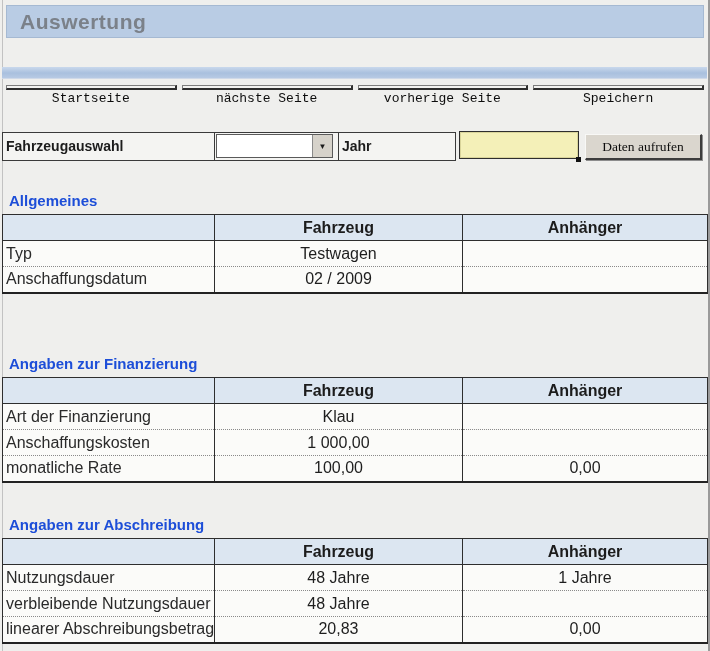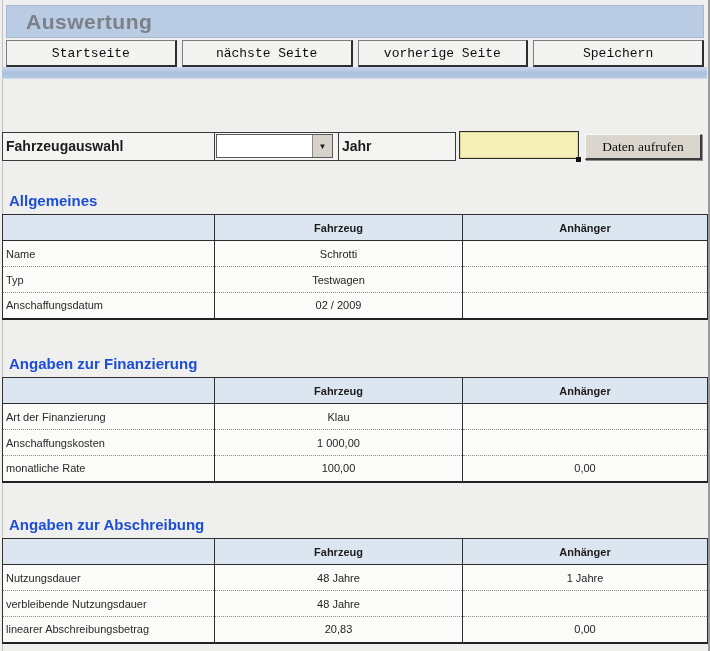--- a/index.html
+++ b/index.html
@@ -12,35 +12,35 @@
   .sheet{position:absolute;inset:0;background:#efefed;border-right:2px solid #9a9a9a;}
   .edge-left{position:absolute;left:2px;top:0;bottom:0;width:1px;background:#c2c2c2;}
 
   
   .titlebar{
     position:absolute;left:6px;top:5px;width:698px;height:33px;
     background:#b9cce4;border:1px solid #a5b9d2;box-sizing:border-box;
   }
   .titlebar .title{
     font-size:21px;font-weight:bold;color:#7b8189;
-    line-height:31px;padding-left:19px;letter-spacing:.5px;
+    line-height:31px;padding-left:13px;letter-spacing:.5px;
   }
 
   
   .btnrow{
     position:absolute;left:6px;top:40px;width:698px;height:27px;
     display:flex;gap:5px;
   }
   .navbtn{
     flex:1;box-sizing:border-box;cursor:pointer;
     background:#f3f3f1;color:#0d0d0d;font-size:13px;
     font-family:Liberation Mono, monospace;
     border:1px solid #7d7d7d;
     border-right:2px solid #2e2e2e;border-bottom:2px solid #2e2e2e;
-    text-align:center;line-height:23px;
+    text-align:center;line-height:23px;margin-top:45px;
   }
 
   .bluestrip{
     position:absolute;left:2px;top:67px;width:705px;height:11px;
     background:linear-gradient(#c9d8ec 0%, #a9c0de 55%, #b7cae4 100%);
     border-bottom:1px solid #cfd9e8;
   }
 
   
   .instruction{
@@ -97,21 +97,21 @@
   }
   table.datatable{
     border-collapse:collapse;table-layout:fixed;width:705px;
     border:1px solid #2e2e2e;border-bottom:2px solid #222;
     background:#fbfbf9;
   }
   .datatable col.c0{width:212px;}
   .datatable col.c1{width:248px;}
   .datatable col.c2{width:245px;}
   .datatable th,.datatable td{
-    height:26px;font-size:11px;padding:2px;box-sizing:border-box;
+    height:26px;font-size:16px;padding:2px;box-sizing:border-box;
     overflow:hidden;white-space:nowrap;
   }
   .datatable th{
     background:#dce6f1;font-weight:bold;text-align:center;
     border-bottom:1px solid #2e2e2e;
   }
   .datatable th + th, .datatable td + td{border-left:1px solid #2e2e2e;}
   .datatable tbody tr + tr td{border-top:1px dotted #8a8a8a;}
   .datatable td.rowlabel{text-align:left;padding-left:3px;color:#2a2a2a;}
   .datatable td.val{text-align:center;color:#1e1e1e;}
@@ -165,25 +165,20 @@
         </colgroup>
       <thead>
         <tr>
           <th></th>
           <th>Fahrzeug</th>
           <th>Anhänger</th>
         </tr>
       </thead>
       <tbody>
         <tr>
-          <td class="rowlabel">Name</td>
-          <td class="val">Schrotti</td>
-          <td class="val"></td>
-        </tr>
-        <tr>
           <td class="rowlabel">Typ</td>
           <td class="val">Testwagen</td>
           <td class="val"></td>
         </tr>
         <tr>
           <td class="rowlabel">Anschaffungsdatum</td>
           <td class="val">02 / 2009</td>
           <td class="val"></td>
         </tr>
       </tbody>

